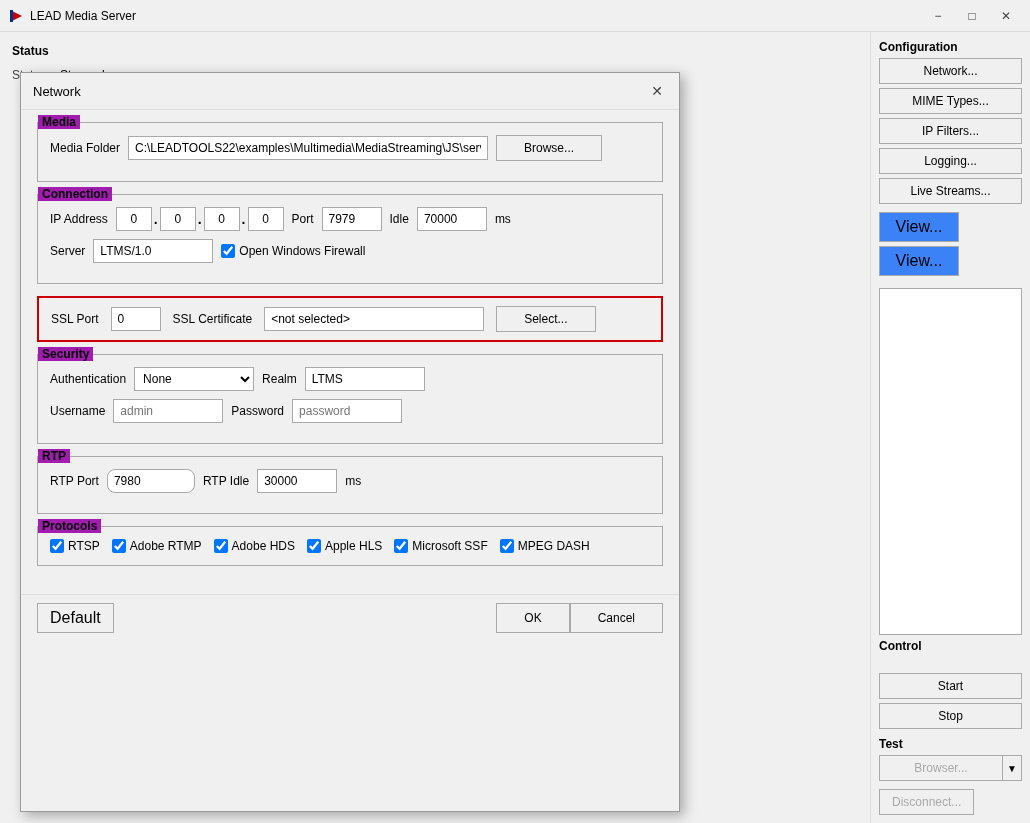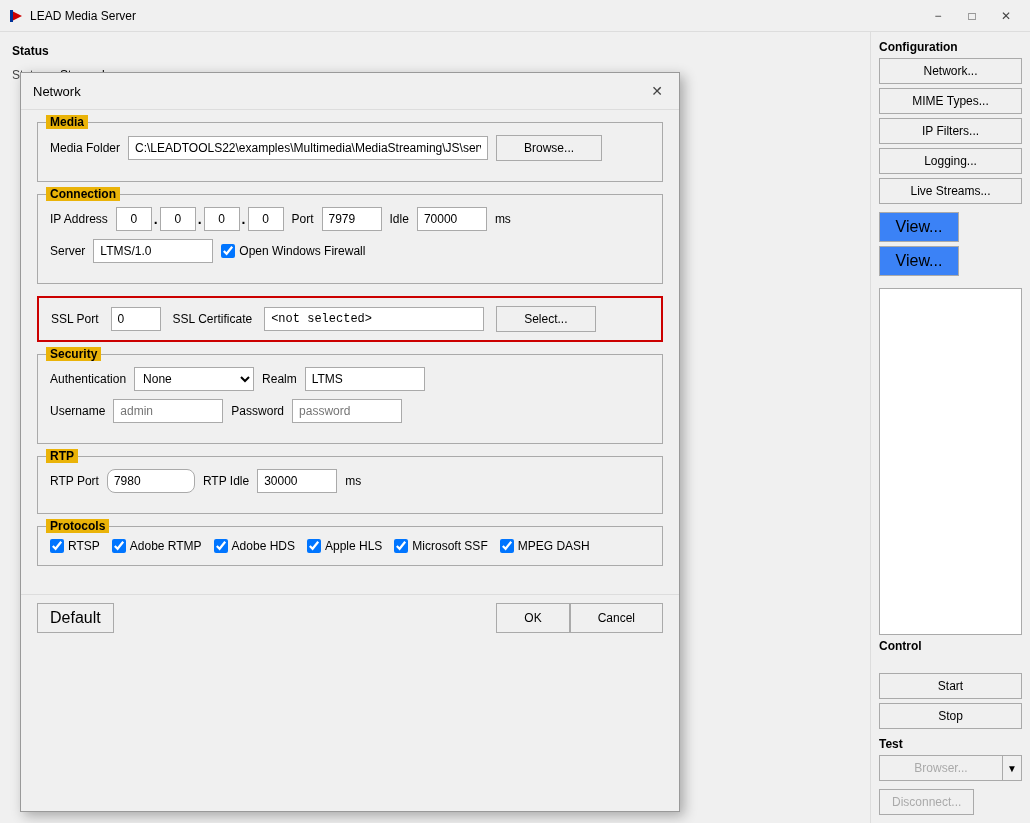--- a/index.html
+++ b/index.html
@@ -189,22 +189,22 @@
     
     .group-box {
       border: 1px solid #aaa;
       margin-bottom: 12px;
       padding: 8px 12px 12px;
       position: relative;
     }
     .group-label {
       position: absolute;
       top: -8px;
-      left: 8px;
-      background: #eab308;
+      left: 0;
+      background: #a21caf;
       padding: 0 4px;
       font-size: 12px;
       font-weight: 600;
       text-align: center;
     }
     .group-content {
       margin-top: 4px;
     }
 
     
@@ -399,21 +399,21 @@
                   <span>Open Windows Firewall</span>
                 </label>
               </div>
             </div>
           </div>
 
           <div class="ssl-section">
             <label class="form-label">SSL Port</label>
             <input type="text" class="form-input" style="width: 50px;" value="0">
             <label class="form-label">SSL Certificate</label>
-            <input type="text" class="form-input" style="width: 220px; font-family: Liberation Mono, monospace;" value="&lt;not selected&gt;">
+            <input type="text" class="form-input" style="width: 220px;" value="&lt;not selected&gt;">
             <button class="footer-btn">Select...</button>
           </div>
 
           <div class="group-box">
             <span class="group-label">Security</span>
             <div class="group-content">
               <div class="form-row">
                 <label class="form-label">Authentication</label>
                 <select class="select-input" style="width: 120px;">
                   <option>None</option>

